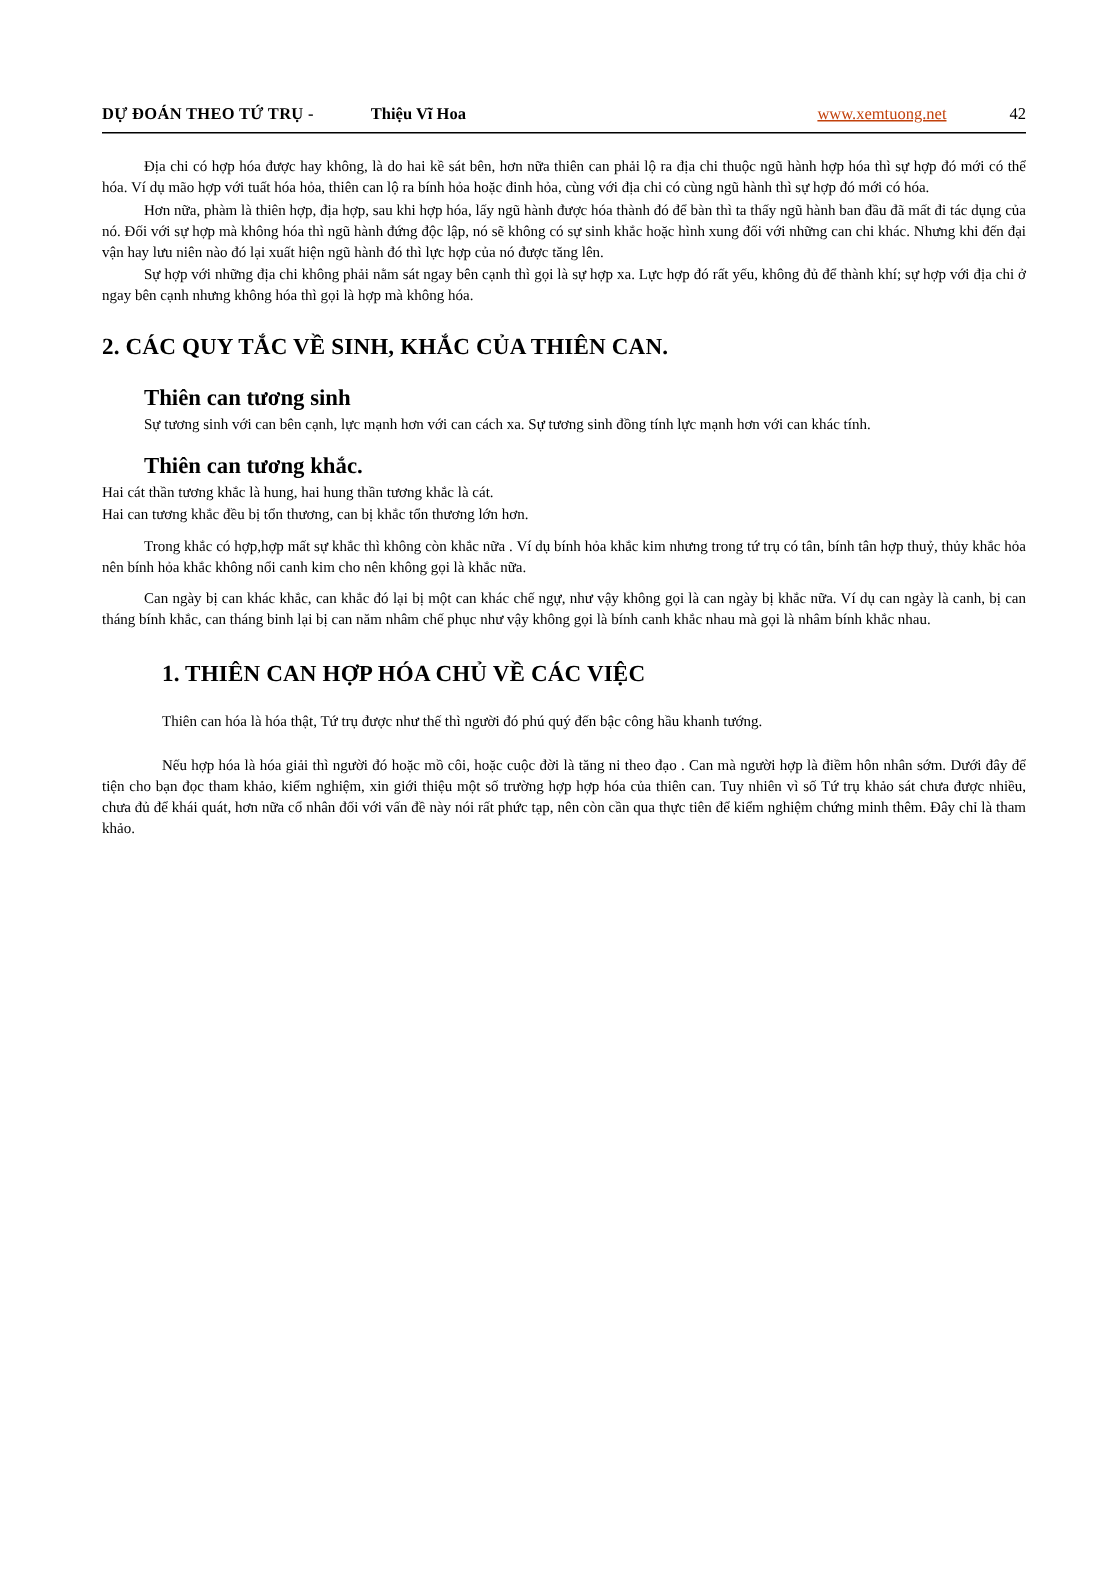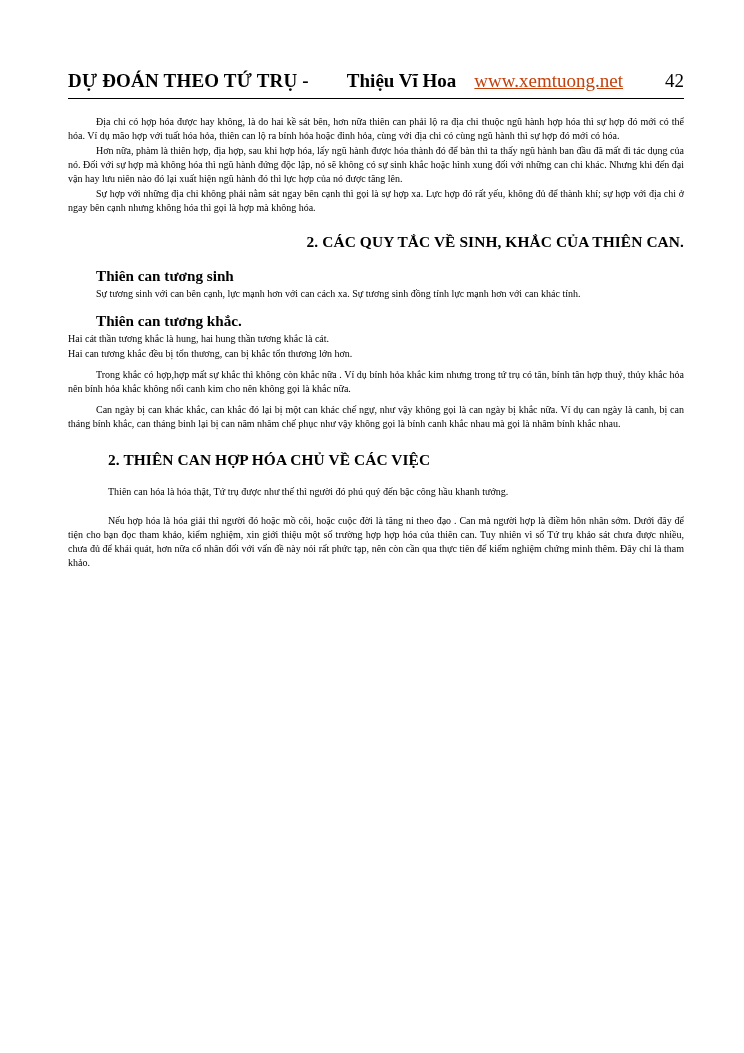--- a/index.html
+++ b/index.html
@@ -16,21 +16,21 @@
   .page {
     position: relative;
     width: 744px;
     height: 1053px;
     box-sizing: border-box;
     padding: 40px 60px 30px 68px;
   }
   .header {
     display: flex;
     align-items: baseline;
-    font-size: 19px;
+    font-size: 11px;
     padding-bottom: 6px;
     border-bottom: 1.2px solid #000;
     margin-bottom: 16px;
   }
   .header .book-title {
     font-weight: bold;
     letter-spacing: 0.2px;
     white-space: nowrap;
   }
   .header .author {
@@ -65,21 +65,21 @@
   }
   .gap {
     height: 10px;
   }
   .gap-sm {
     height: 6px;
   }
   h2.section {
     font-size: 15.4px;
     font-weight: bold;
-    text-align: right;
+    text-align: left;
     margin: 18px 0 16px 0;
     letter-spacing: 0.1px;
   }
   h3.subsection {
     font-size: 15.2px;
     font-weight: bold;
     margin: 0 0 2px 0;
     text-indent: 28px;
   }
   h2.section-left {
@@ -114,18 +114,18 @@
   <div class="gap"></div>
 
   <h3 class="subsection">Thiên can tương khắc.</h3>
   <p>Hai cát thần tương khắc là hung, hai hung thần tương khắc là cát.</p>
   <p>Hai can tương khắc đều bị tổn thương, can bị khắc tổn thương lớn hơn.</p>
   <div class="gap-sm"></div>
   <p class="indent">Trong khắc có hợp,hợp mất sự khắc thì không còn khắc nữa . Ví dụ bính hỏa khắc kim nhưng  trong tứ trụ có tân, bính tân hợp thuỷ, thủy khắc hỏa nên bính hỏa khắc không nổi canh kim cho nên không gọi là khắc nữa.</p>
   <div class="gap-sm"></div>
   <p class="indent">Can ngày bị can khác khắc, can khắc đó lại bị một can khác chế ngự, như vậy không gọi là can ngày bị khắc nữa. Ví dụ can ngày là canh, bị can tháng bính khắc, can tháng binh lại bị can năm nhâm chế phục như vậy không gọi là bính canh khắc nhau mà gọi là nhâm bính khắc nhau.</p>
 
-  <h2 class="section-left">2.   THIÊN  CAN HỢP HÓA CHỦ VỀ CÁC VIỆC</h2>
+  <h2 class="section-left">1.   THIÊN  CAN HỢP HÓA CHỦ VỀ CÁC VIỆC</h2>
 
   <p class="indent-big">Thiên can hóa là hóa thật, Tứ trụ được như thế thì người đó phú quý đến bậc công hầu khanh tướng.</p>
   <p class="indent-big">Nếu hợp hóa là hóa giải thì người đó hoặc mồ côi, hoặc cuộc đời là tăng ni theo đạo . Can mà người hợp là điềm hôn nhân sớm. Dưới đây để tiện cho bạn đọc tham khảo, kiểm nghiệm, xin giới thiệu một số trường hợp hợp hóa của thiên can. Tuy nhiên vì số Tứ trụ khảo sát chưa được nhiều, chưa đủ để khái quát, hơn nữa cổ nhân đối với vấn đề này nói rất phức tạp, nên còn cần qua thực tiên để kiểm nghiệm chứng minh thêm. Đây chỉ là tham khảo.</p>
 
 </div>
 
 </body></html>

